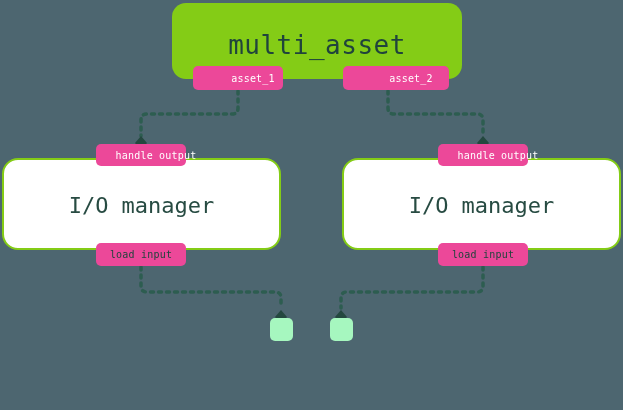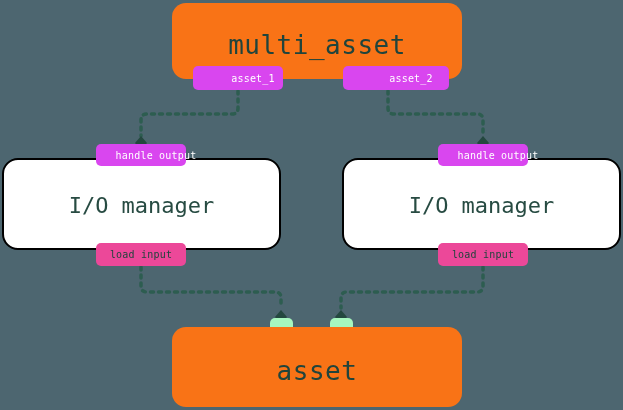--- a/index.html
+++ b/index.html
@@ -23,40 +23,40 @@
     left: 0;
     top: 0;
     width: 623px;
     height: 410px;
     pointer-events: none;
   }
 
   
   .group-node {
     position: absolute;
-    background: #f97316;
+    background: #84cc16;
     border-radius: 14px;
     box-sizing: border-box;
   }
   .group-title {
     position: absolute;
     left: 0;
     width: 100%;
     text-align: center;
     color: #20443c;
     font-size: 26px;
     letter-spacing: 0.5px;
     white-space: nowrap;
   }
 
   
   .op-node {
     position: absolute;
     background: #ffffff;
-    border: 2px solid #000000;
+    border: 2px solid #84cc16;
     border-radius: 16px;
     box-sizing: border-box;
   }
   .op-title {
     position: absolute;
     left: 0;
     width: 100%;
     text-align: center;
     color: #274b42;
     font-size: 22px;
@@ -69,21 +69,21 @@
     display: flex;
     align-items: center;
     justify-content: center;
     border-radius: 5px;
     font-size: 10px;
     letter-spacing: 0.2px;
     white-space: nowrap;
     box-sizing: border-box;
   }
   .badge-purple {
-    background: #d946ef;
+    background: #ec4899;
     color: #ffffff;
     padding-left: 30px;
   }
   .badge-green {
     background: #ec4899;
     color: #20443c;
   }
   .port-square {
     position: absolute;
     background: #a6f7bf;
@@ -143,17 +143,14 @@
     <span>handle output</span>
   </div>
 
   <div class="badge badge-green" style="left:438px; top:243px; width:90px; height:23px;">
     <span>load input</span>
   </div>
 
   <div class="port-square" style="left:270px; top:318px; width:23px; height:23px;"></div>
   <div class="port-square" style="left:330px; top:318px; width:23px; height:23px;"></div>
 
-  <div class="group-node" style="left:172px; top:327px; width:290px; height:80px;">
-    <div class="group-title" style="top:29px;">asset</div>
-  </div>
 
 </div>
 
 </body></html>

